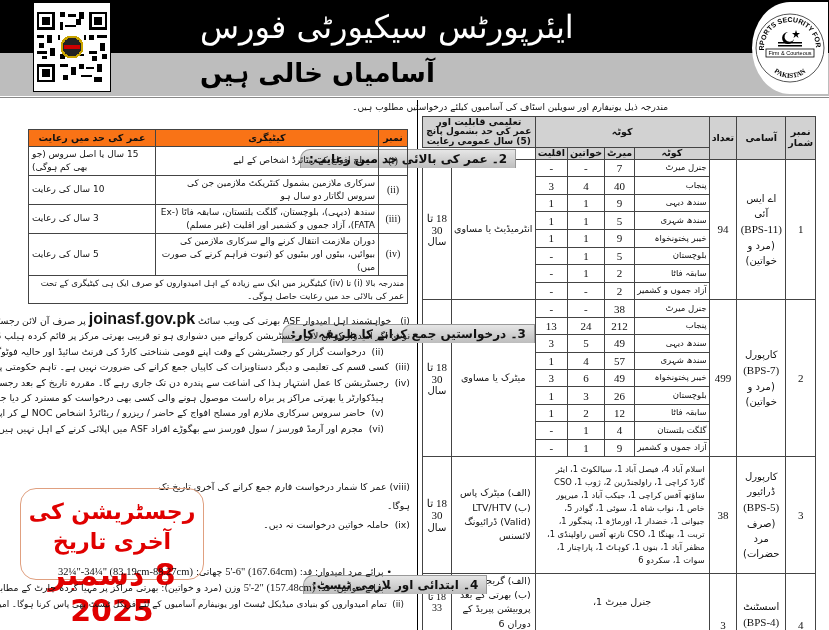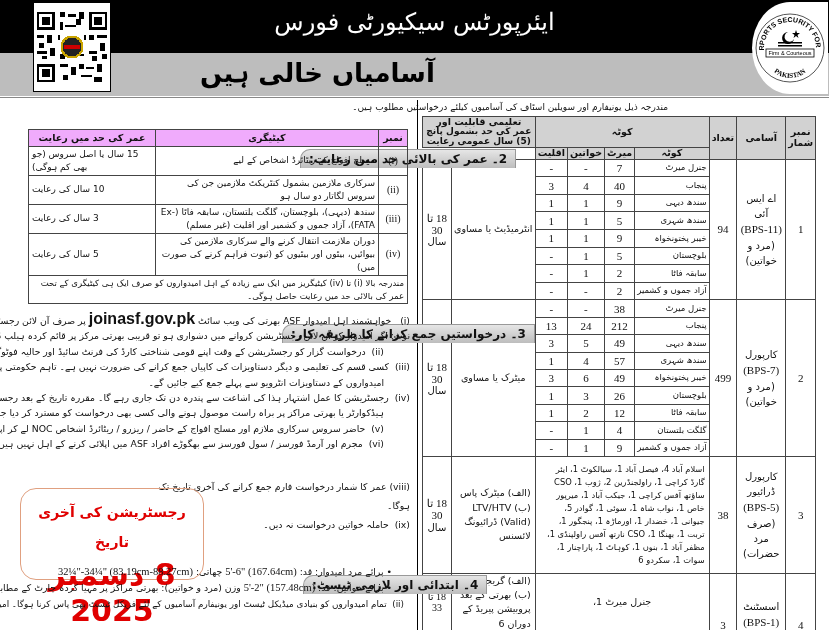--- a/index.html
+++ b/index.html
@@ -2,21 +2,21 @@
 <html><head>
 <meta charset="utf-8">
 <style>
   html,body{margin:0;padding:0;}
   body{width:829px;height:630px;overflow:hidden;background:#fff;font-family:"DejaVu Sans",sans-serif;color:#111;position:relative;}
   .rtl{direction:rtl;}
   
   .hdr{position:absolute;left:0;top:0;width:829px;height:96px;}
   .hdr-black{position:absolute;left:0;top:0;width:829px;height:53px;background:#000;}
   .hdr-grey{position:absolute;left:0;top:53px;width:829px;height:43px;background:#bdbdbd;}
-  .hdr-title1{position:absolute;left:200px;right:200px;top:8px;text-align:center;color:#fff;font-family:"DejaVu Serif",serif;font-size:24px;}
+  .hdr-title1{position:absolute;left:200px;right:200px;top:8px;text-align:left;color:#fff;font-family:"DejaVu Serif",serif;font-size:32px;}
   .hdr-title2{position:absolute;left:200px;right:200px;top:58px;text-align:left;color:#000;font-family:"DejaVu Sans",sans-serif;font-weight:bold;font-size:26px;}
   .qr{position:absolute;left:33px;top:2px;width:78px;height:90px;background:#fff;border:1px solid #000;box-sizing:border-box;}
   .qr svg{width:100%;height:100%;}
   .logo{position:absolute;left:752px;top:2px;width:76px;height:92px;background:#fff;border-radius:50% 0 0 50%;}
   .logo svg{width:100%;height:100%;}
   .hr-line{position:absolute;left:0;top:97px;width:829px;height:1px;background:#888;}
   .vdivider{position:absolute;left:417px;top:100px;width:1px;height:530px;background:#000;}
 
   
   .sec-tab{position:absolute;background:linear-gradient(#e6e6e6,#bdbdbd);border:1px solid #999;border-bottom:none;border-radius:10px 0 0 0;font-weight:bold;font-size:12px;padding:2px 8px;direction:rtl;white-space:nowrap;margin-top:32px;}
@@ -30,35 +30,35 @@
   .rt .num{font-family:"Liberation Serif",serif;font-size:11px;}
   .rt .post{font-size:10px;line-height:1.5;margin-top:32px;}
   .rt .qual{font-size:9.5px;}
   .rt .age{font-size:10px;}
   .rt .stations{font-size:8.3px;text-align:right;line-height:1.55;padding:2px 4px;}
   .rt .qual3{text-align:right;font-size:9.5px;line-height:1.5;padding-right:4px;}
 
   
   .lt{position:absolute;left:28px;top:129px;width:380px;font-size:9px;direction:rtl;}
   .lt td,.lt th{border:1px solid #444;padding:1px 3px;line-height:1.45;}
-  .lt th{background:#f0abfc;font-weight:bold;font-size:9.5px;text-align:center;}
+  .lt th{background:#f97316;font-weight:bold;font-size:9.5px;text-align:center;}
   .lt .idx{text-align:center;width:22px;font-family:"Liberation Serif",serif;font-size:10px;}
   .lt .rel{width:120px;text-align:left;}
   .lt .foot{font-size:8.5px;text-align:right;}
 
   
   .s3{position:absolute;left:8px;top:311px;width:402px;direction:rtl;font-size:9.3px;line-height:15.4px;}
   .s3 .li{display:block;white-space:nowrap;}
   .s3 .ind{padding-right:26px;}
   .s3 .url{font-family:"Liberation Sans",sans-serif;font-weight:bold;font-size:16px;direction:ltr;unicode-bidi:embed;}
   .s3b{position:absolute;left:150px;top:477px;width:260px;direction:rtl;font-size:9.3px;line-height:19px;}
 
   
   .deadline{position:absolute;left:20px;top:488px;width:184px;height:92px;border:1.5px solid #e0a080;border-radius:16px;box-sizing:border-box;text-align:center;color:#e00000;font-weight:bold;direction:rtl;}
-  .deadline .l1{font-size:14px;margin-top:8px;line-height:30px;}
+  .deadline .l1{font-size:22px;margin-top:8px;line-height:30px;}
   .deadline .l2{font-size:30px;line-height:36px;}
 
   
   .s4{position:absolute;left:8px;top:564px;width:402px;direction:rtl;font-size:9.3px;line-height:16px;}
   .s4 .li{display:block;white-space:nowrap;}
   .ltrnum{font-family:"Liberation Serif",serif;direction:ltr;unicode-bidi:embed;font-size:10.5px;}
 </style>
 </head>
 <body>
 
@@ -320,21 +320,21 @@
         <div class="num">18 تا 30</div>
         <div>سال</div>
       </td>
     </tr>
   </tbody>
   <tbody>
     <tr style="height:40px">
       <td class="num" style="vertical-align:bottom">4</td>
       <td class="post" style="vertical-align:bottom">
         <div>اسسٹنٹ</div>
-        <div class="num">(BPS-1)</div>
+        <div class="num">(BPS-4)</div>
       </td>
       <td class="num" style="vertical-align:bottom">3</td>
       <td colspan="4" class="cat" style="text-align:center;font-size:9.5px">جنرل میرٹ 1،</td>
       <td class="qual3" style="vertical-align:top">
         <div>(الف) گریجویشن</div>
         <div>(ب) بھرتی کے بعد پروبیشن پیریڈ کے دوران 6</div>
       </td>
       <td class="age num">18 تا 33</td>
     </tr>
   </tbody>
@@ -386,21 +386,20 @@
 <div class="s3">
   <span class="li">
     <span>(i)</span>&nbsp;&nbsp;
     <span>خواہشمند اہل امیدوار ASF بھرتی کی ویب سائٹ</span>
     <span class="url">joinasf.gov.pk</span>
     <span>پر صرف آن لائن رجسٹریشن کروائیں۔</span>
   </span>
   <span class="li">نوٹ: اگر امیدوار کو آن لائن رجسٹریشن کروانے میں دشواری ہو تو قریبی بھرتی مرکز پر قائم کردہ ہیلپ ڈیسک سے رجوع کریں۔</span>
   <span class="li ind"><span>(ii)</span>&nbsp;&nbsp;<span>درخواست گزار کو رجسٹریشن کے وقت اپنے قومی شناختی کارڈ کی فرنٹ سائیڈ اور حالیہ فوٹوگراف اپلوڈ کرنا ہوگی۔</span></span>
   <span class="li"><span>(iii)</span>&nbsp;&nbsp;<span>کسی قسم کی تعلیمی و دیگر دستاویزات کی کاپیاں جمع کرانے کی ضرورت نہیں ہے۔ تاہم حکومتی پالیسی کے مطابق شارٹ لسٹ کیے گئے</span></span>
-  <span class="li ind">امیدواروں کے دستاویزات انٹرویو سے پہلے جمع کیے جائیں گے۔</span>
   <span class="li"><span>(iv)</span>&nbsp;&nbsp;<span>رجسٹریشن کا عمل اشتہار ہذا کی اشاعت سے پندرہ دن تک جاری رہے گا۔ مقررہ تاریخ کے بعد رجسٹریشن کا عمل بند کر دیا جائے گا۔</span></span>
   <span class="li ind">ہیڈکوارٹر یا بھرتی مراکز پر براہ راست موصول ہونے والی کسی بھی درخواست کو مسترد کر دیا جائے گا۔</span>
   <span class="li ind"><span>(v)</span>&nbsp;&nbsp;<span>حاضر سروس سرکاری ملازم اور مسلح افواج کے حاضر / ریزرو / ریٹائرڈ اشخاص NOC لے کر اپلائی کریں۔</span></span>
   <span class="li ind"><span>(vi)</span>&nbsp;&nbsp;<span>مجرم اور آرمڈ فورسز / سول فورسز سے بھگوڑے افراد ASF میں اپلائی کرنے کے اہل نہیں ہیں۔</span></span>
 </div>
 <div class="s3b">
   <div><span>(viii)</span> <span>عمر کا شمار درخواست فارم جمع کرانے کی آخری تاریخ تک ہوگا۔</span></div>
   <div><span>(ix)</span>&nbsp;&nbsp;<span>حاملہ خواتین درخواست نہ دیں۔</span></div>
 </div>
 

